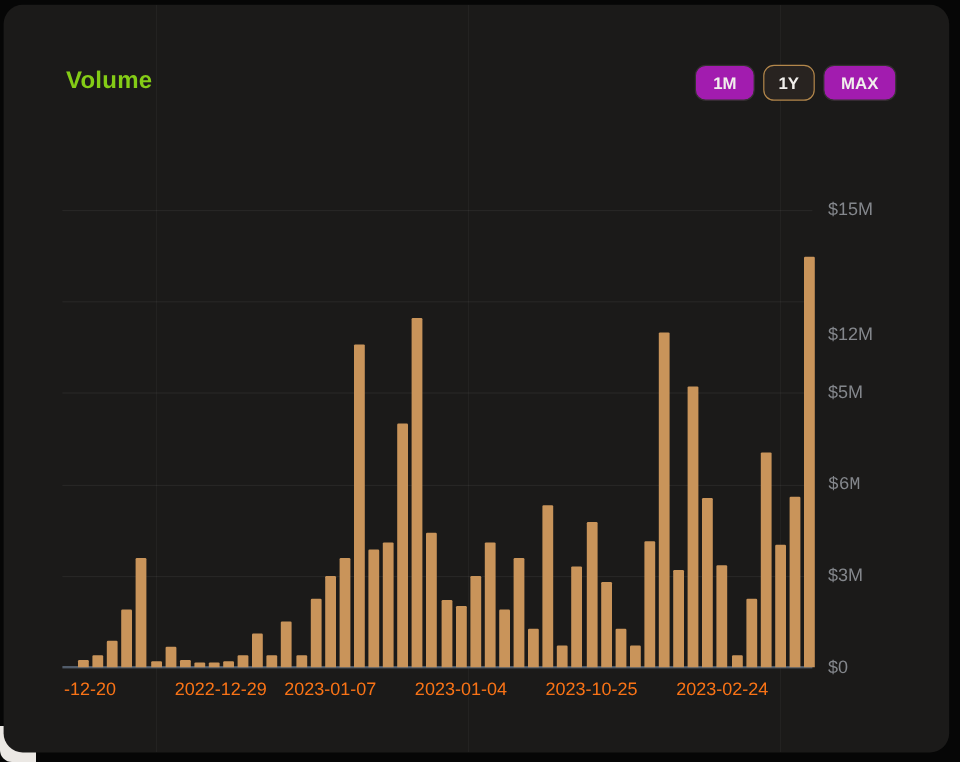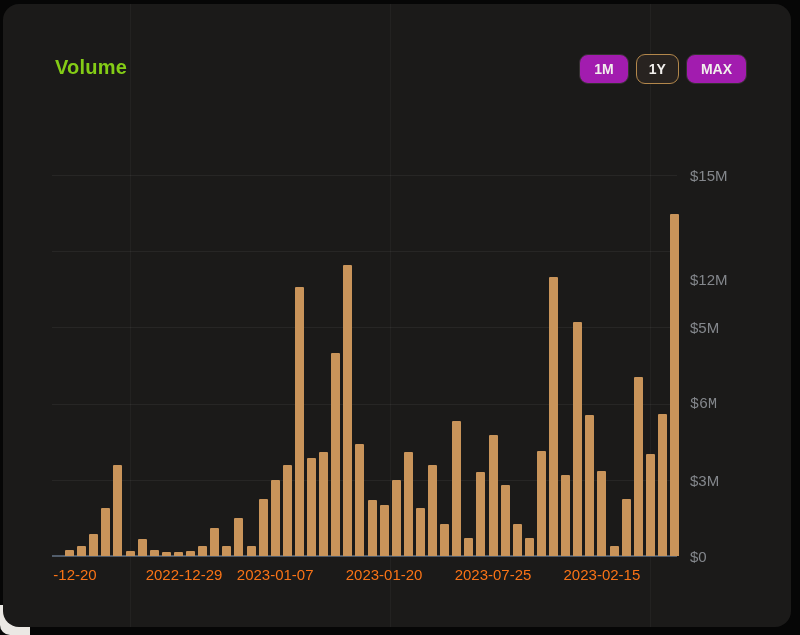--- a/index.html
+++ b/index.html
@@ -161,17 +161,17 @@
       <div class="bar" style="left: 594px; top: 467px; height: 85px; width: 9px; background: rgb(201, 148, 90);"></div>
       <div class="bar" style="left: 607px; top: 542px; height: 10px; width: 9px; background: rgb(201, 148, 90);"></div>
       <div class="bar" style="left: 619px; top: 495px; height: 57px; width: 9px; background: rgb(201, 148, 90);"></div>
       <div class="bar" style="left: 631px; top: 373px; height: 179px; width: 9px; background: rgb(201, 148, 90);"></div>
       <div class="bar" style="left: 643px; top: 450px; height: 102px; width: 9px; background: rgb(201, 148, 90);"></div>
       <div class="bar" style="left: 655px; top: 410px; height: 142px; width: 9px; background: rgb(201, 148, 90);"></div>
       <div class="bar" style="left: 667px; top: 210px; height: 342px; width: 9px; background: rgb(201, 148, 90);"></div>
       <div class="x-label" style="left: 72px;">-12-20</div>
       <div class="x-label" style="left: 181px;">2022-12-29</div>
       <div class="x-label" style="left: 272.2px;">2023-01-07</div>
-      <div class="x-label" style="left: 381.1px;">2023-01-20</div>
-      <div class="x-label" style="left: 490px;">2023-07-25</div>
-      <div class="x-label" style="left: 598.9px;">2023-02-15</div>
+      <div class="x-label" style="left: 381.1px;">2023-01-04</div>
+      <div class="x-label" style="left: 490px;">2023-10-25</div>
+      <div class="x-label" style="left: 598.9px;">2023-02-24</div>
     </div>
 </div>
 
 </body></html>

